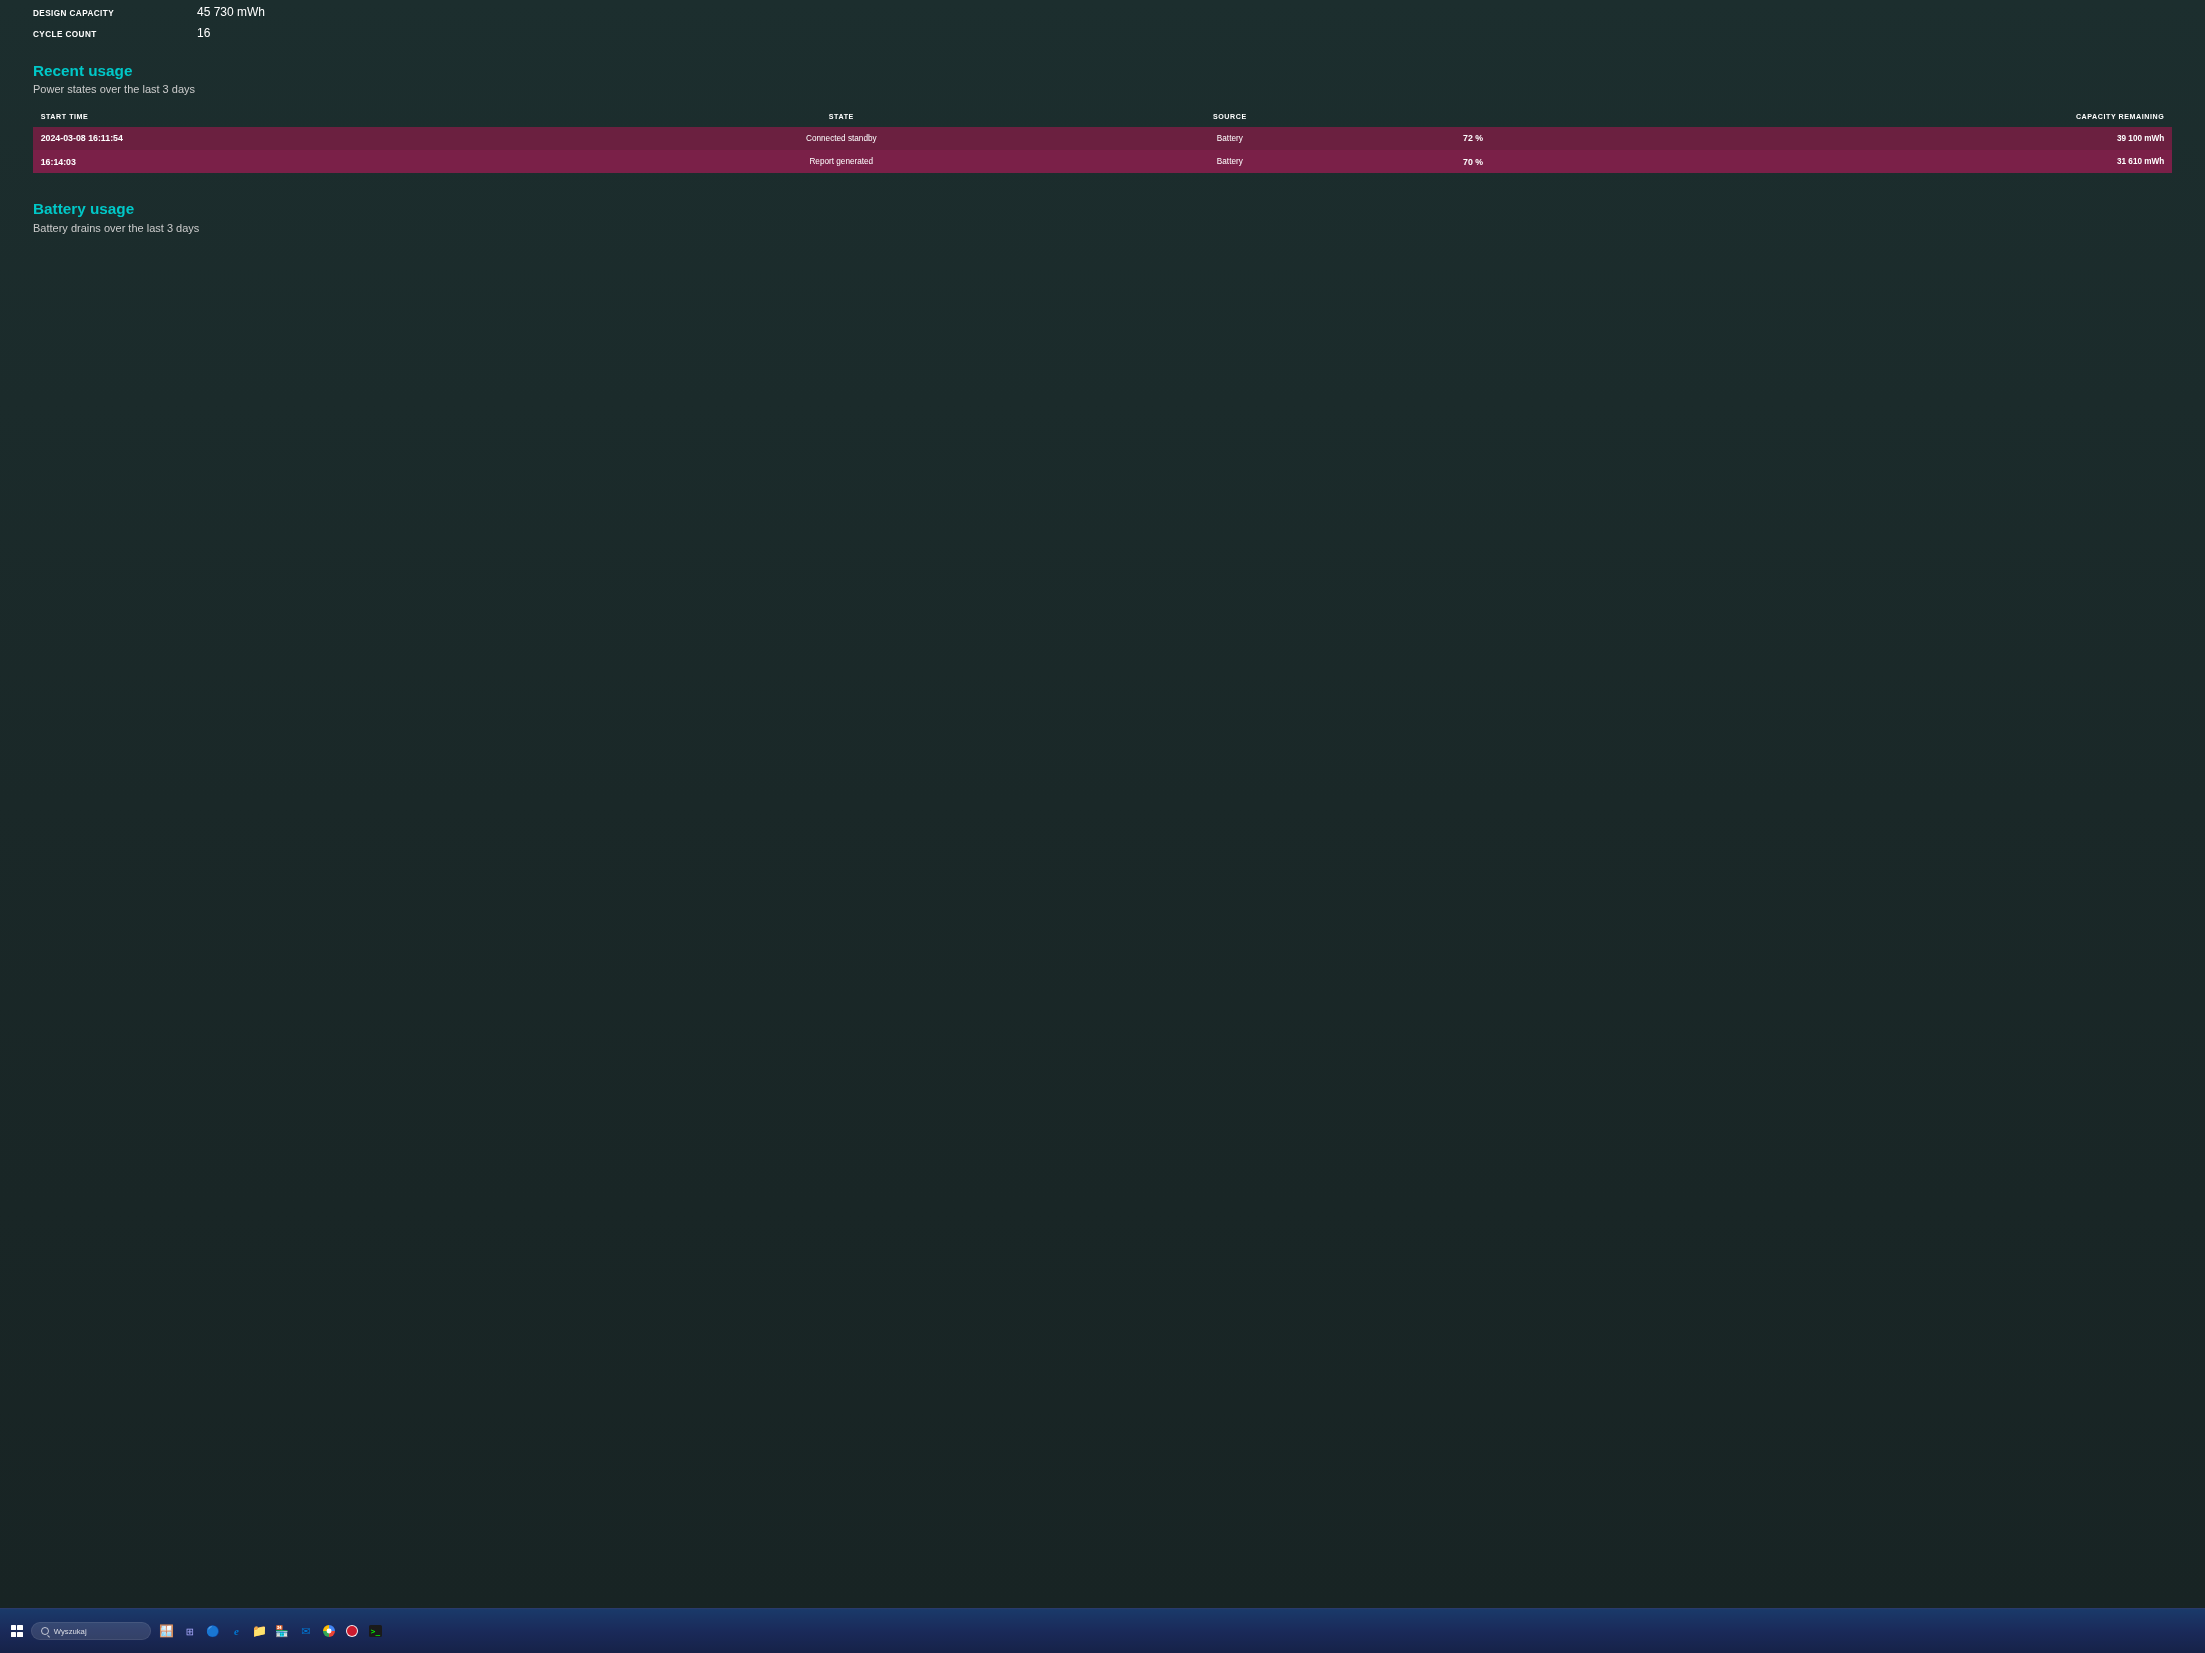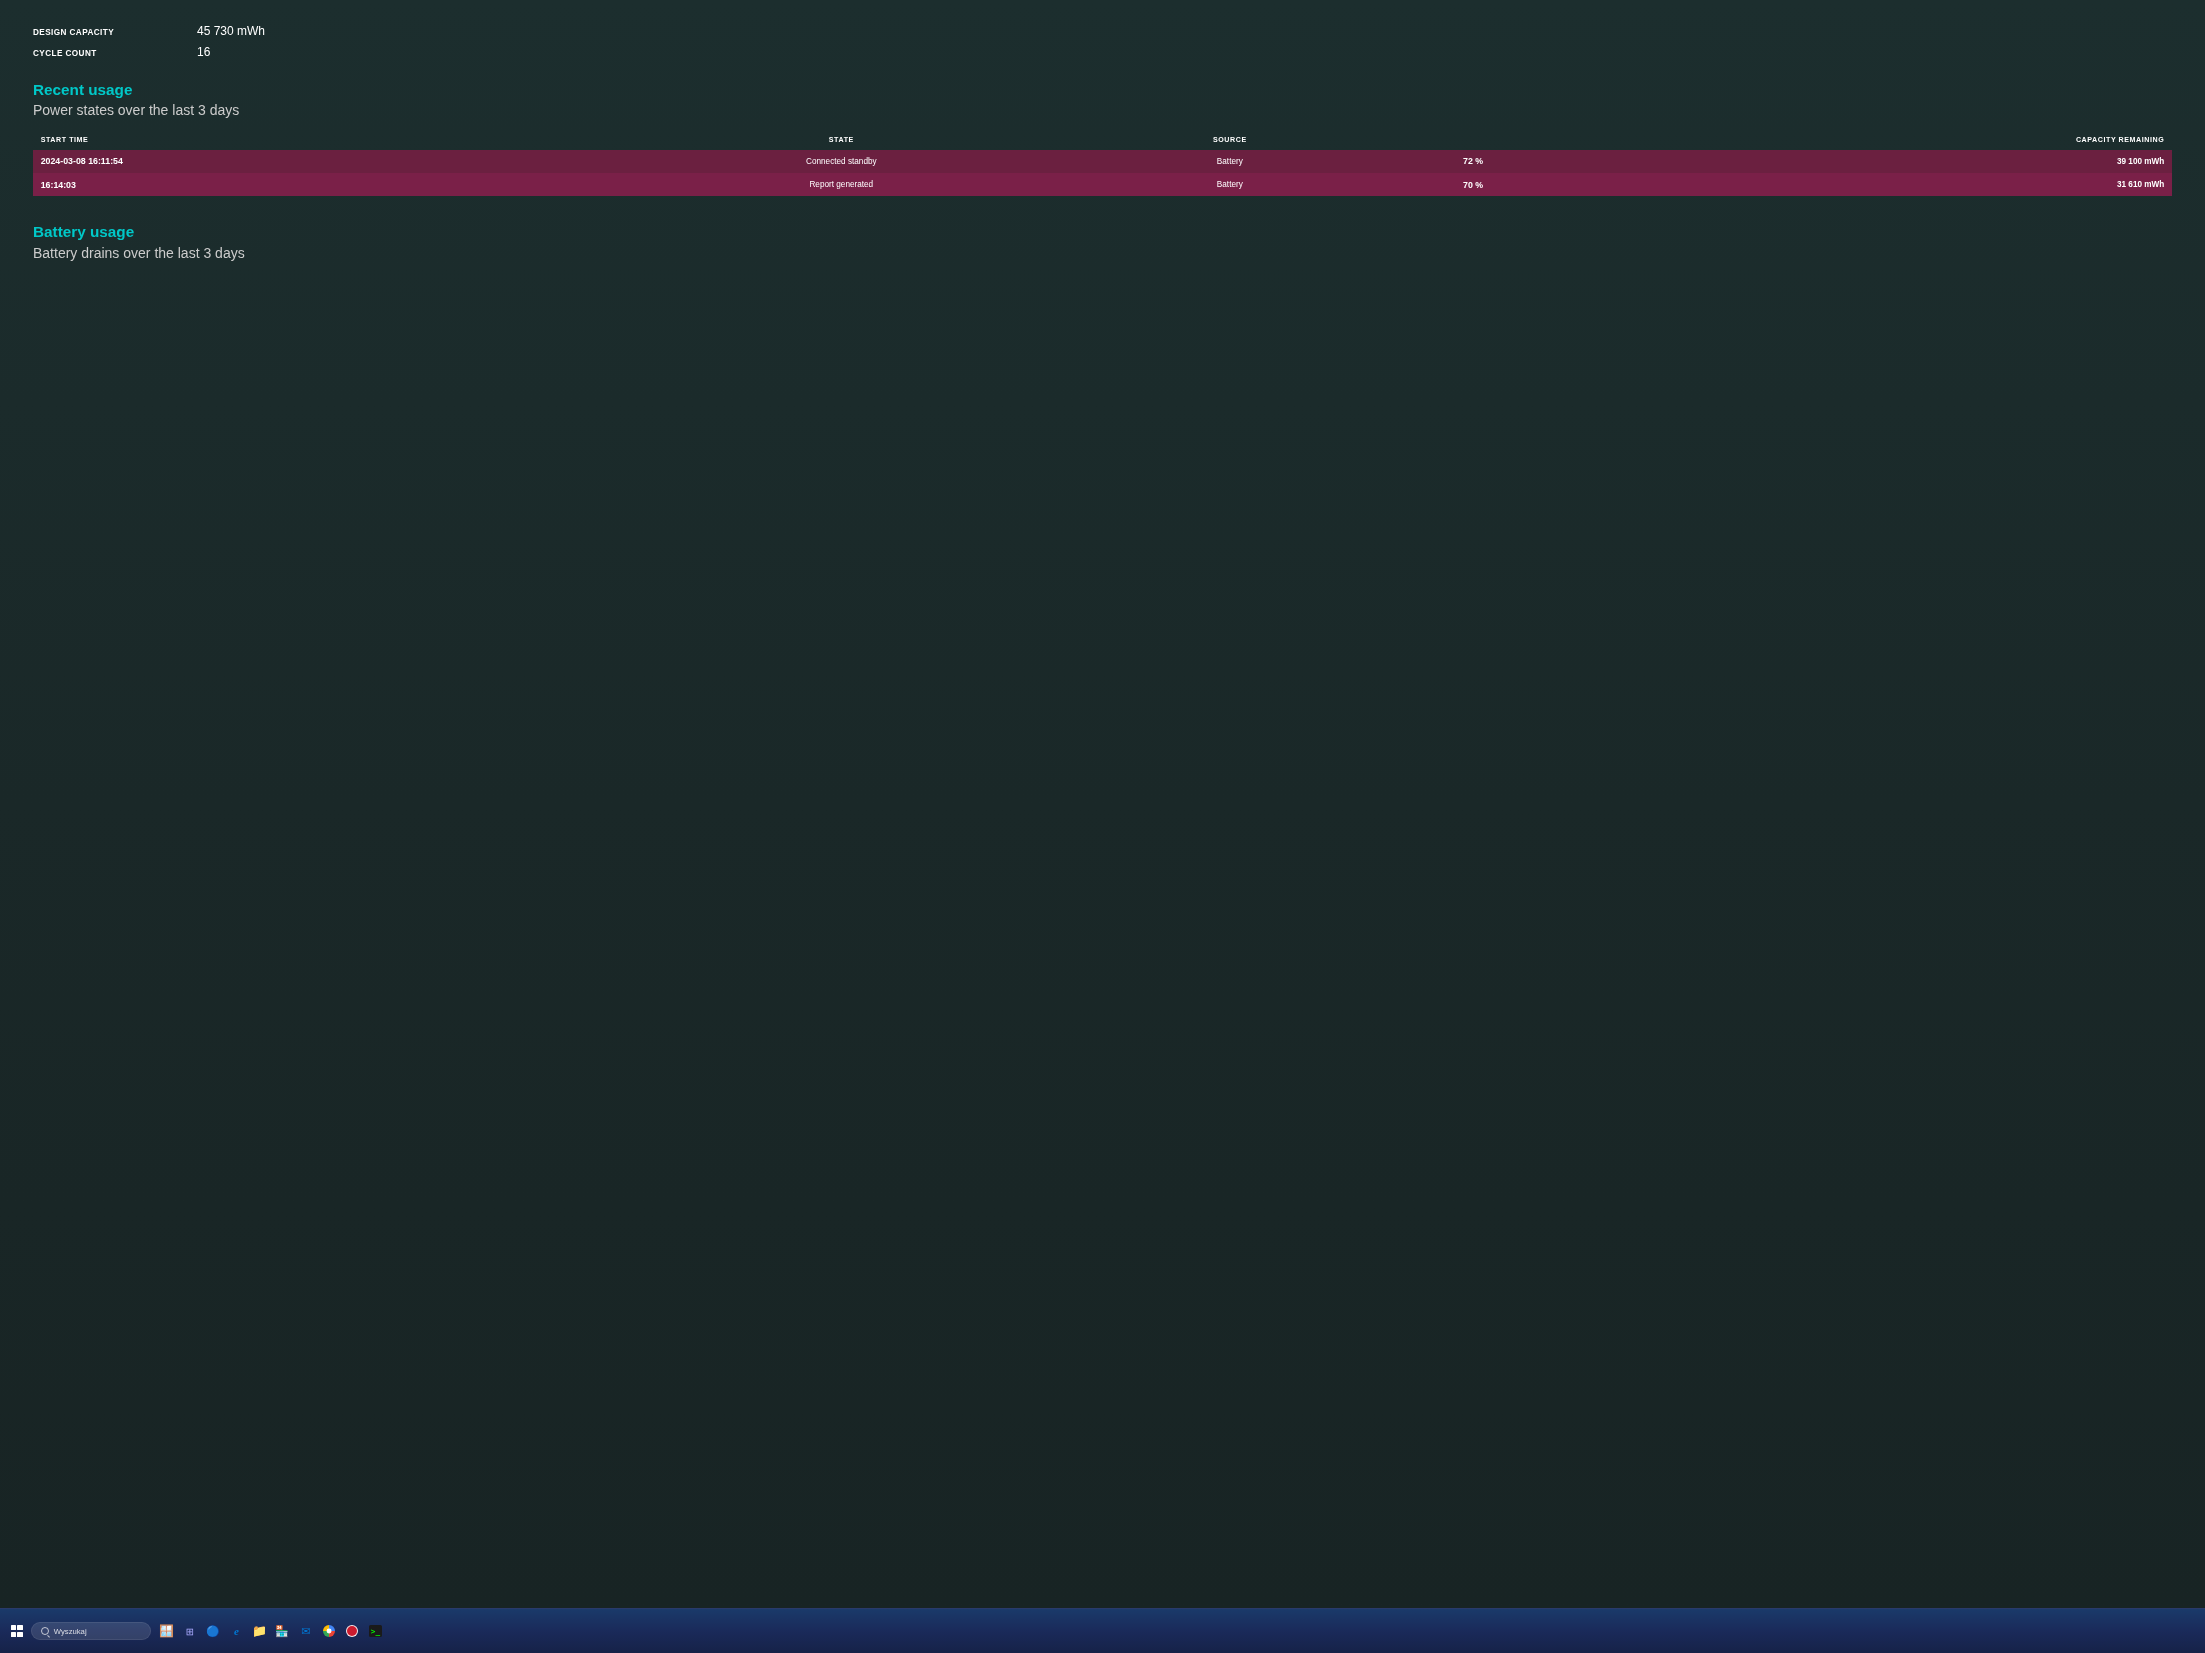--- a/index.html
+++ b/index.html
@@ -8,21 +8,21 @@
       background-color: #1a2a2a;
       font-family: 'Segoe UI', Arial, sans-serif;
       color: #ffffff;
       min-height: 100vh;
       display: flex;
       flex-direction: column;
     }
 
     .main-content {
       flex: 1;
-      padding: 24px 33px 11px 33px;
+      padding: 5px 33px 11px 33px;
       background: linear-gradient(180deg, #1c2e2e 0%, #1a2828 50%, #182424 100%);
     }
 
     
     .battery-info {
       margin-bottom: 22px;
     }
 
     .info-row {
       display: flex;
@@ -47,21 +47,21 @@
 
     
     .section-title {
       font-size: 15.3px;
       font-weight: 700;
       color: #00c8c8;
       margin-bottom: 3.3px;
     }
 
     .section-subtitle {
-      font-size: 14px;
+      font-size: 11px;
       color: #cccccc;
       margin-bottom: 13px;
     }
 
     .recent-usage {
       margin-bottom: 27px;
     }
 
     
     .usage-table {

